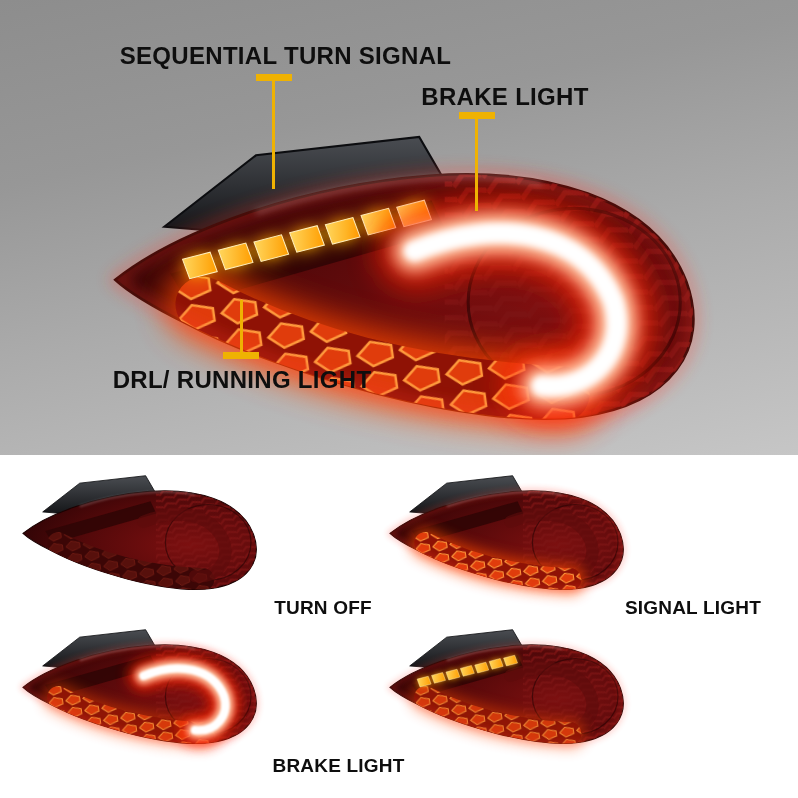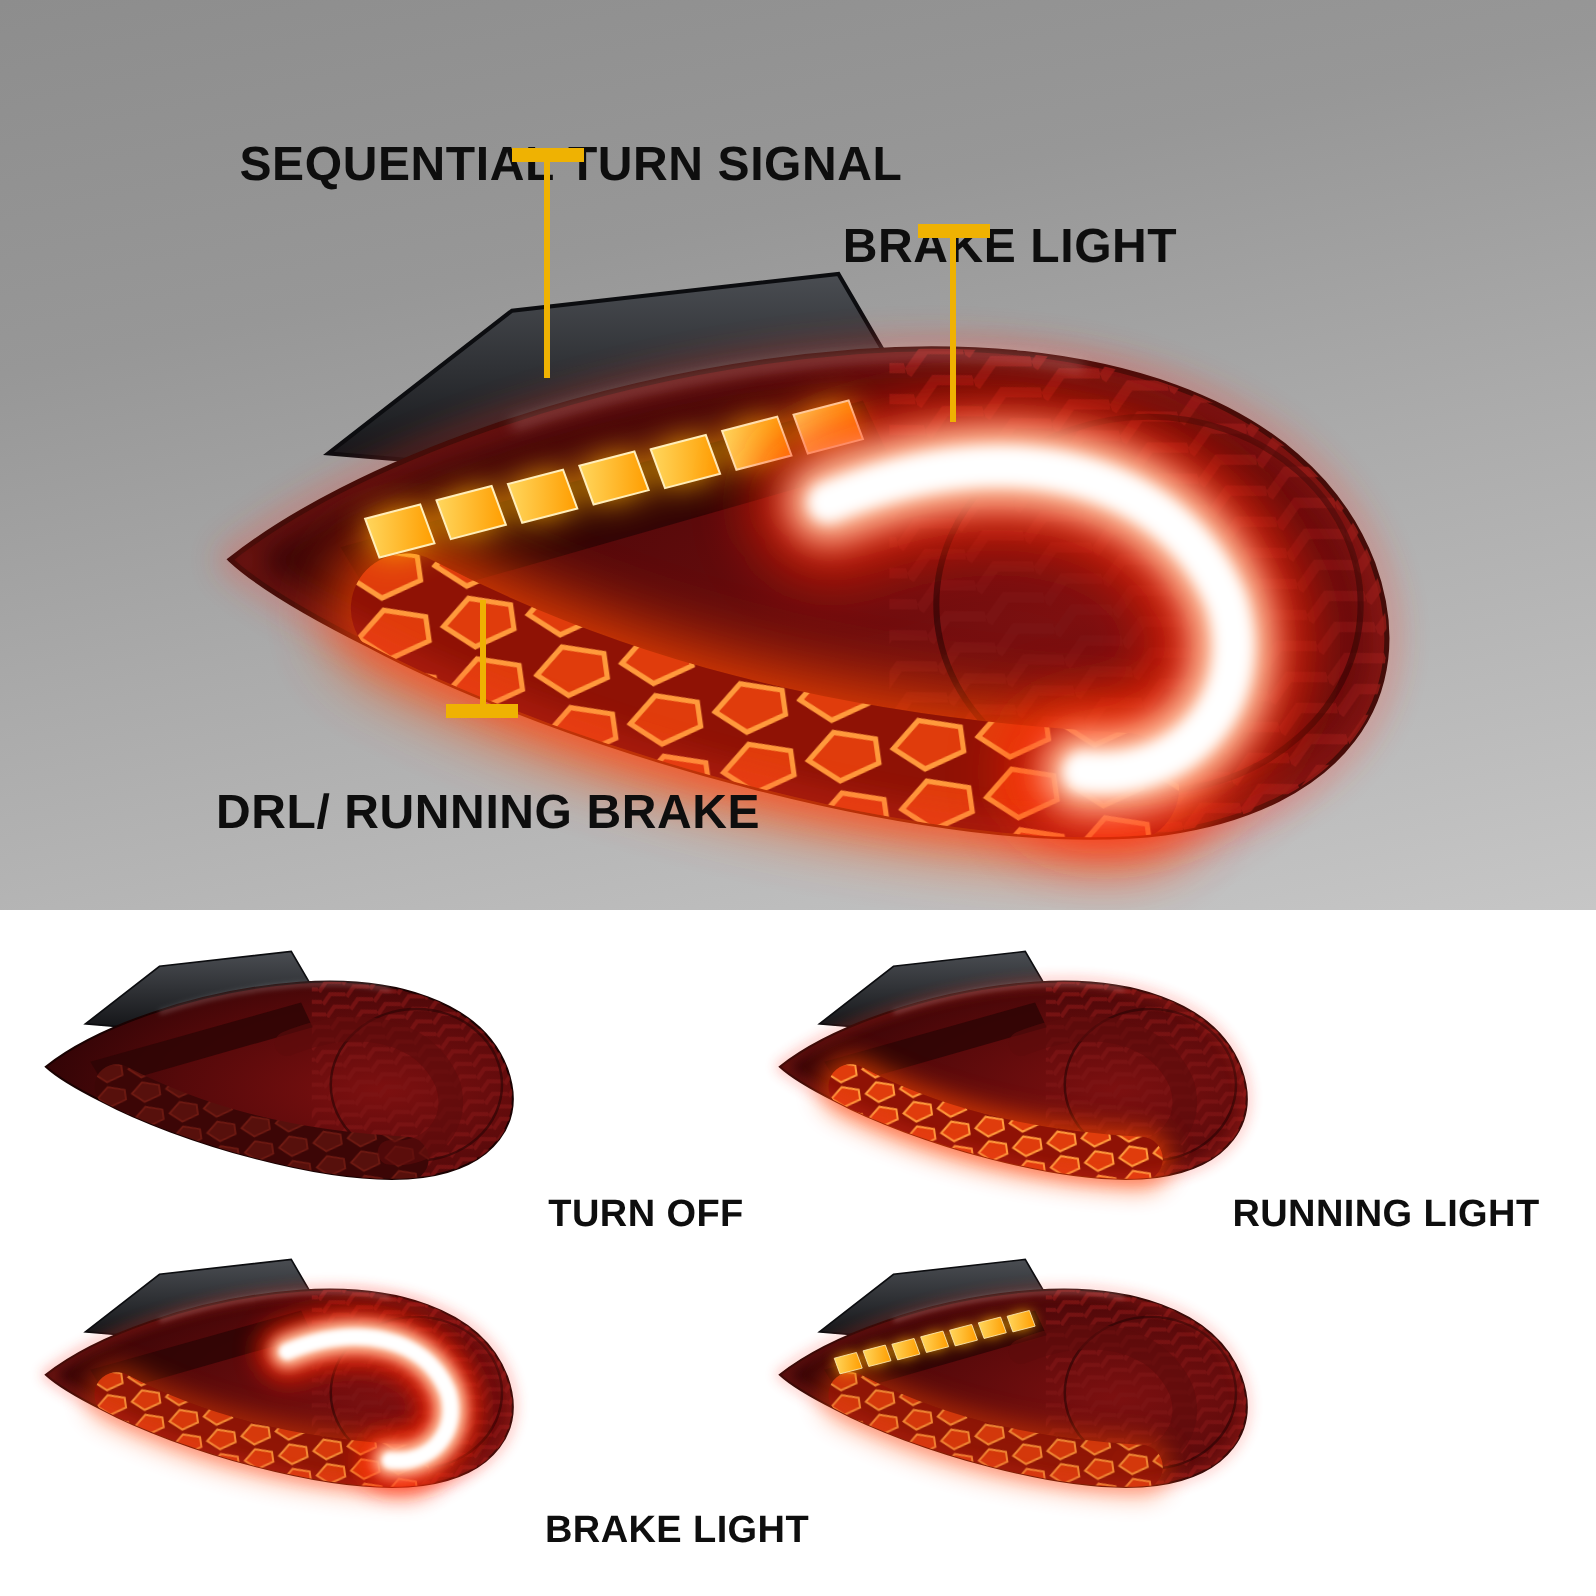--- a/index.html
+++ b/index.html
@@ -12,21 +12,21 @@
     position:absolute;left:0;top:0;width:798px;height:455px;
     background:linear-gradient(168deg,#8d8d8d 0%,#979797 30%,#ababab 58%,#c6c6c6 100%);
   }
   .bottom-section{
     position:absolute;left:0;top:455px;width:798px;height:343px;
     background:#ffffff;
     border-radius:15px;
   }
   .callout-label{
     position:absolute;color:#0e0e0e;font-weight:700;font-size:24px;
-    letter-spacing:.3px;text-align:center;white-space:nowrap;margin-top:27px;
+    letter-spacing:.3px;text-align:center;white-space:nowrap;
   }
   .c-bar{position:absolute;width:36px;height:7px;background:#efb202;}
   .c-line{position:absolute;width:3px;background:#efb202;}
   .mode-label{
     position:absolute;color:#0e0e0e;font-weight:700;font-size:19px;
     letter-spacing:.2px;text-align:center;white-space:nowrap;
   }
   .tl{position:absolute;overflow:visible;}
   .mode-full   {--turn-lit:1;--turn-glow:.9;--brake-lit:1;--brake-glow:.75;--drl-lit:1;--drl-glow:.8;--rim-glow:.55;}
   .mode-off    {--turn-lit:0;--turn-glow:0;--brake-lit:0;--brake-glow:0;--drl-lit:0;--drl-glow:0;--rim-glow:0;}
@@ -125,34 +125,34 @@
   <div class="callout-label" style="left:118px;top:42px;width:335px;">SEQUENTIAL TURN SIGNAL</div>
   <div class="c-bar" style="left:256px;top:74px;"></div>
   <div class="c-line" style="left:272px;top:81px;height:108px;"></div>
 
   <div class="callout-label" style="left:415px;top:83px;width:180px;">BRAKE LIGHT</div>
   <div class="c-bar" style="left:459px;top:112px;"></div>
   <div class="c-line" style="left:475px;top:119px;height:92px;"></div>
 
   <div class="c-line" style="left:240px;top:300px;height:52px;"></div>
   <div class="c-bar" style="left:223px;top:352px;"></div>
-  <div class="callout-label" style="left:108px;top:366px;width:268px;">DRL/ RUNNING BRAKE</div>
+  <div class="callout-label" style="left:108px;top:366px;width:268px;">DRL/ RUNNING LIGHT</div>
 </div>
 
 <div class="bottom-section">
 
   <svg class="tl mode-off" style="left:18px;top:5px;" width="247" height="136" viewBox="0 0 600 330">
     <use href="#taillight" width="600" height="330"></use>
   </svg>
   <svg class="tl mode-running" style="left:385px;top:5px;" width="247" height="136" viewBox="0 0 600 330">
     <use href="#taillight" width="600" height="330"></use>
   </svg>
 
   <div class="mode-label" style="left:248px;top:142px;width:150px;">TURN OFF</div>
-  <div class="mode-label" style="left:593px;top:142px;width:200px;">RUNNING LIGHT</div>
+  <div class="mode-label" style="left:593px;top:142px;width:200px;">SIGNAL LIGHT</div>
 
   <svg class="tl mode-brake" style="left:18px;top:159px;" width="247" height="136" viewBox="0 0 600 330">
     <use href="#taillight" width="600" height="330"></use>
   </svg>
   <svg class="tl mode-turn" style="left:385px;top:159px;" width="247" height="136" viewBox="0 0 600 330">
     <use href="#taillight" width="600" height="330"></use>
   </svg>
 
   <div class="mode-label" style="left:256px;top:300px;width:165px;">BRAKE LIGHT</div>
 </div>

